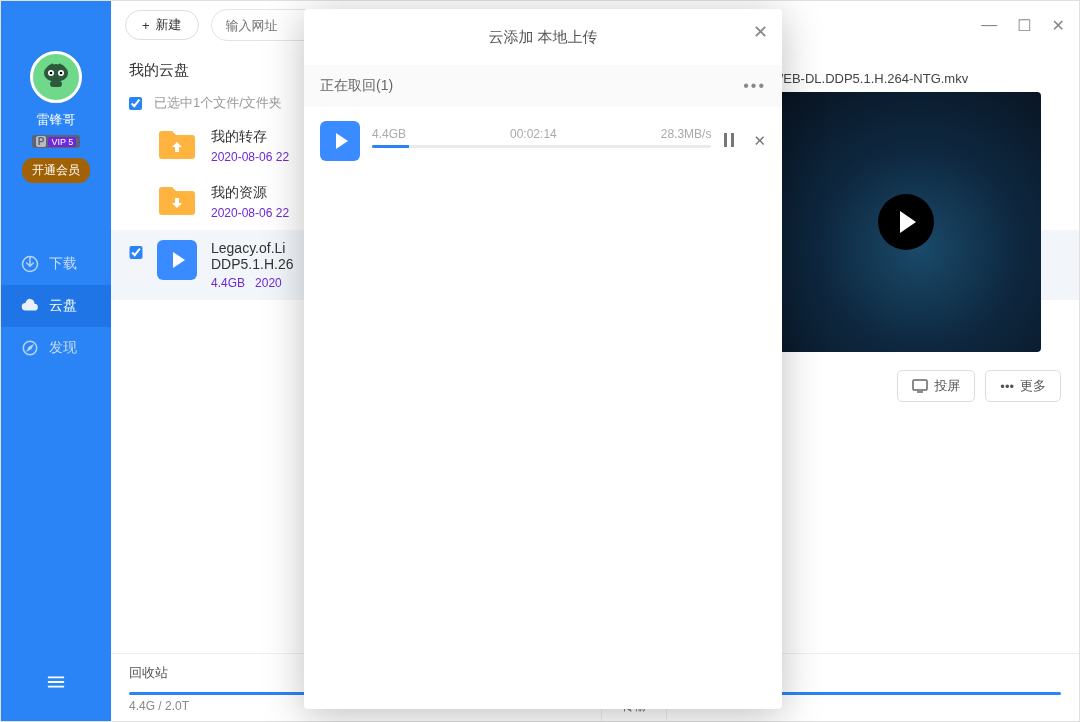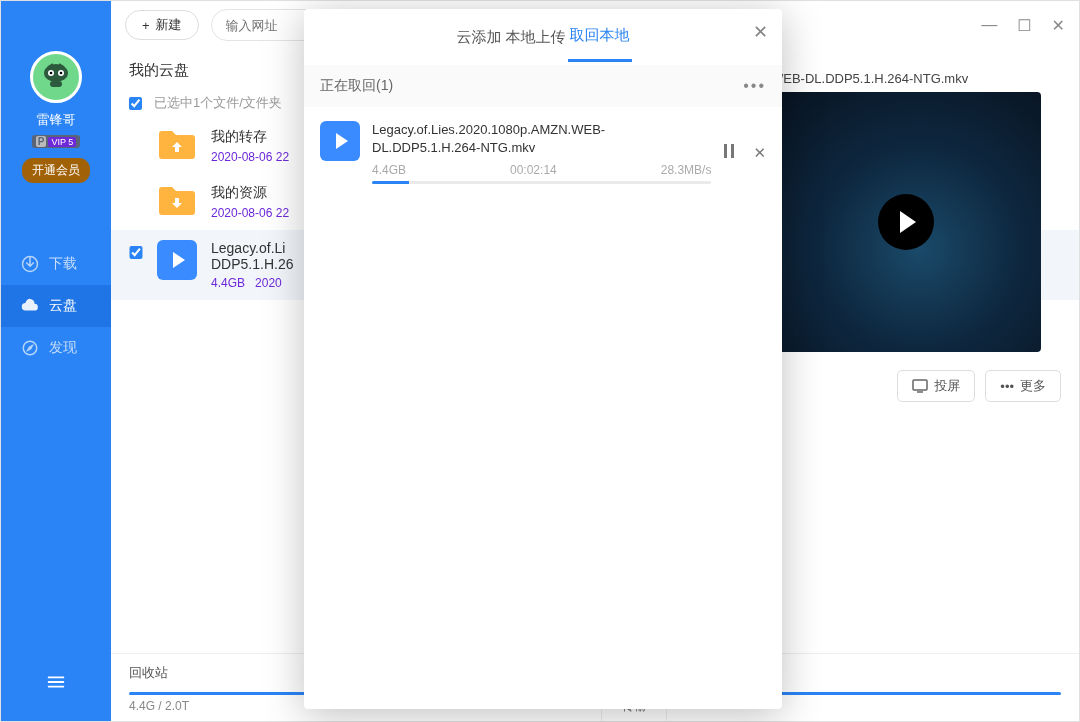--- a/index.html
+++ b/index.html
@@ -234,33 +234,31 @@
           <span>更多</span>
         </div>
       </div>
     </div>
   </div>
 
   <div class="modal">
     <div class="modal-tabs">
       <div class="modal-tab">云添加</div>
       <div class="modal-tab">本地上传</div>
-      <div class="modal-tab active">取回本地</div>
       <span class="modal-close">✕</span>
     </div>
     <div class="retrieve-head">
       <span>正在取回(1)</span>
       <span class="more">•••</span>
     </div>
     <div class="task">
       <div class="video-icon">
           <div class="tri"></div>
         </div>
       <div class="task-main">
-        <div class="task-name">Legacy.of.Lies.2020.1080p.AMZN.WEB-DL.DDP5.1.H.264-NTG.mkv</div>
         <div class="task-stats">
           <span>4.4GB</span>
           <span>00:02:14</span>
           <span>28.3MB/s</span>
         </div>
         <div class="task-prog">
             <div class="pf"></div>
           </div>
       </div>
       <div class="task-controls">

